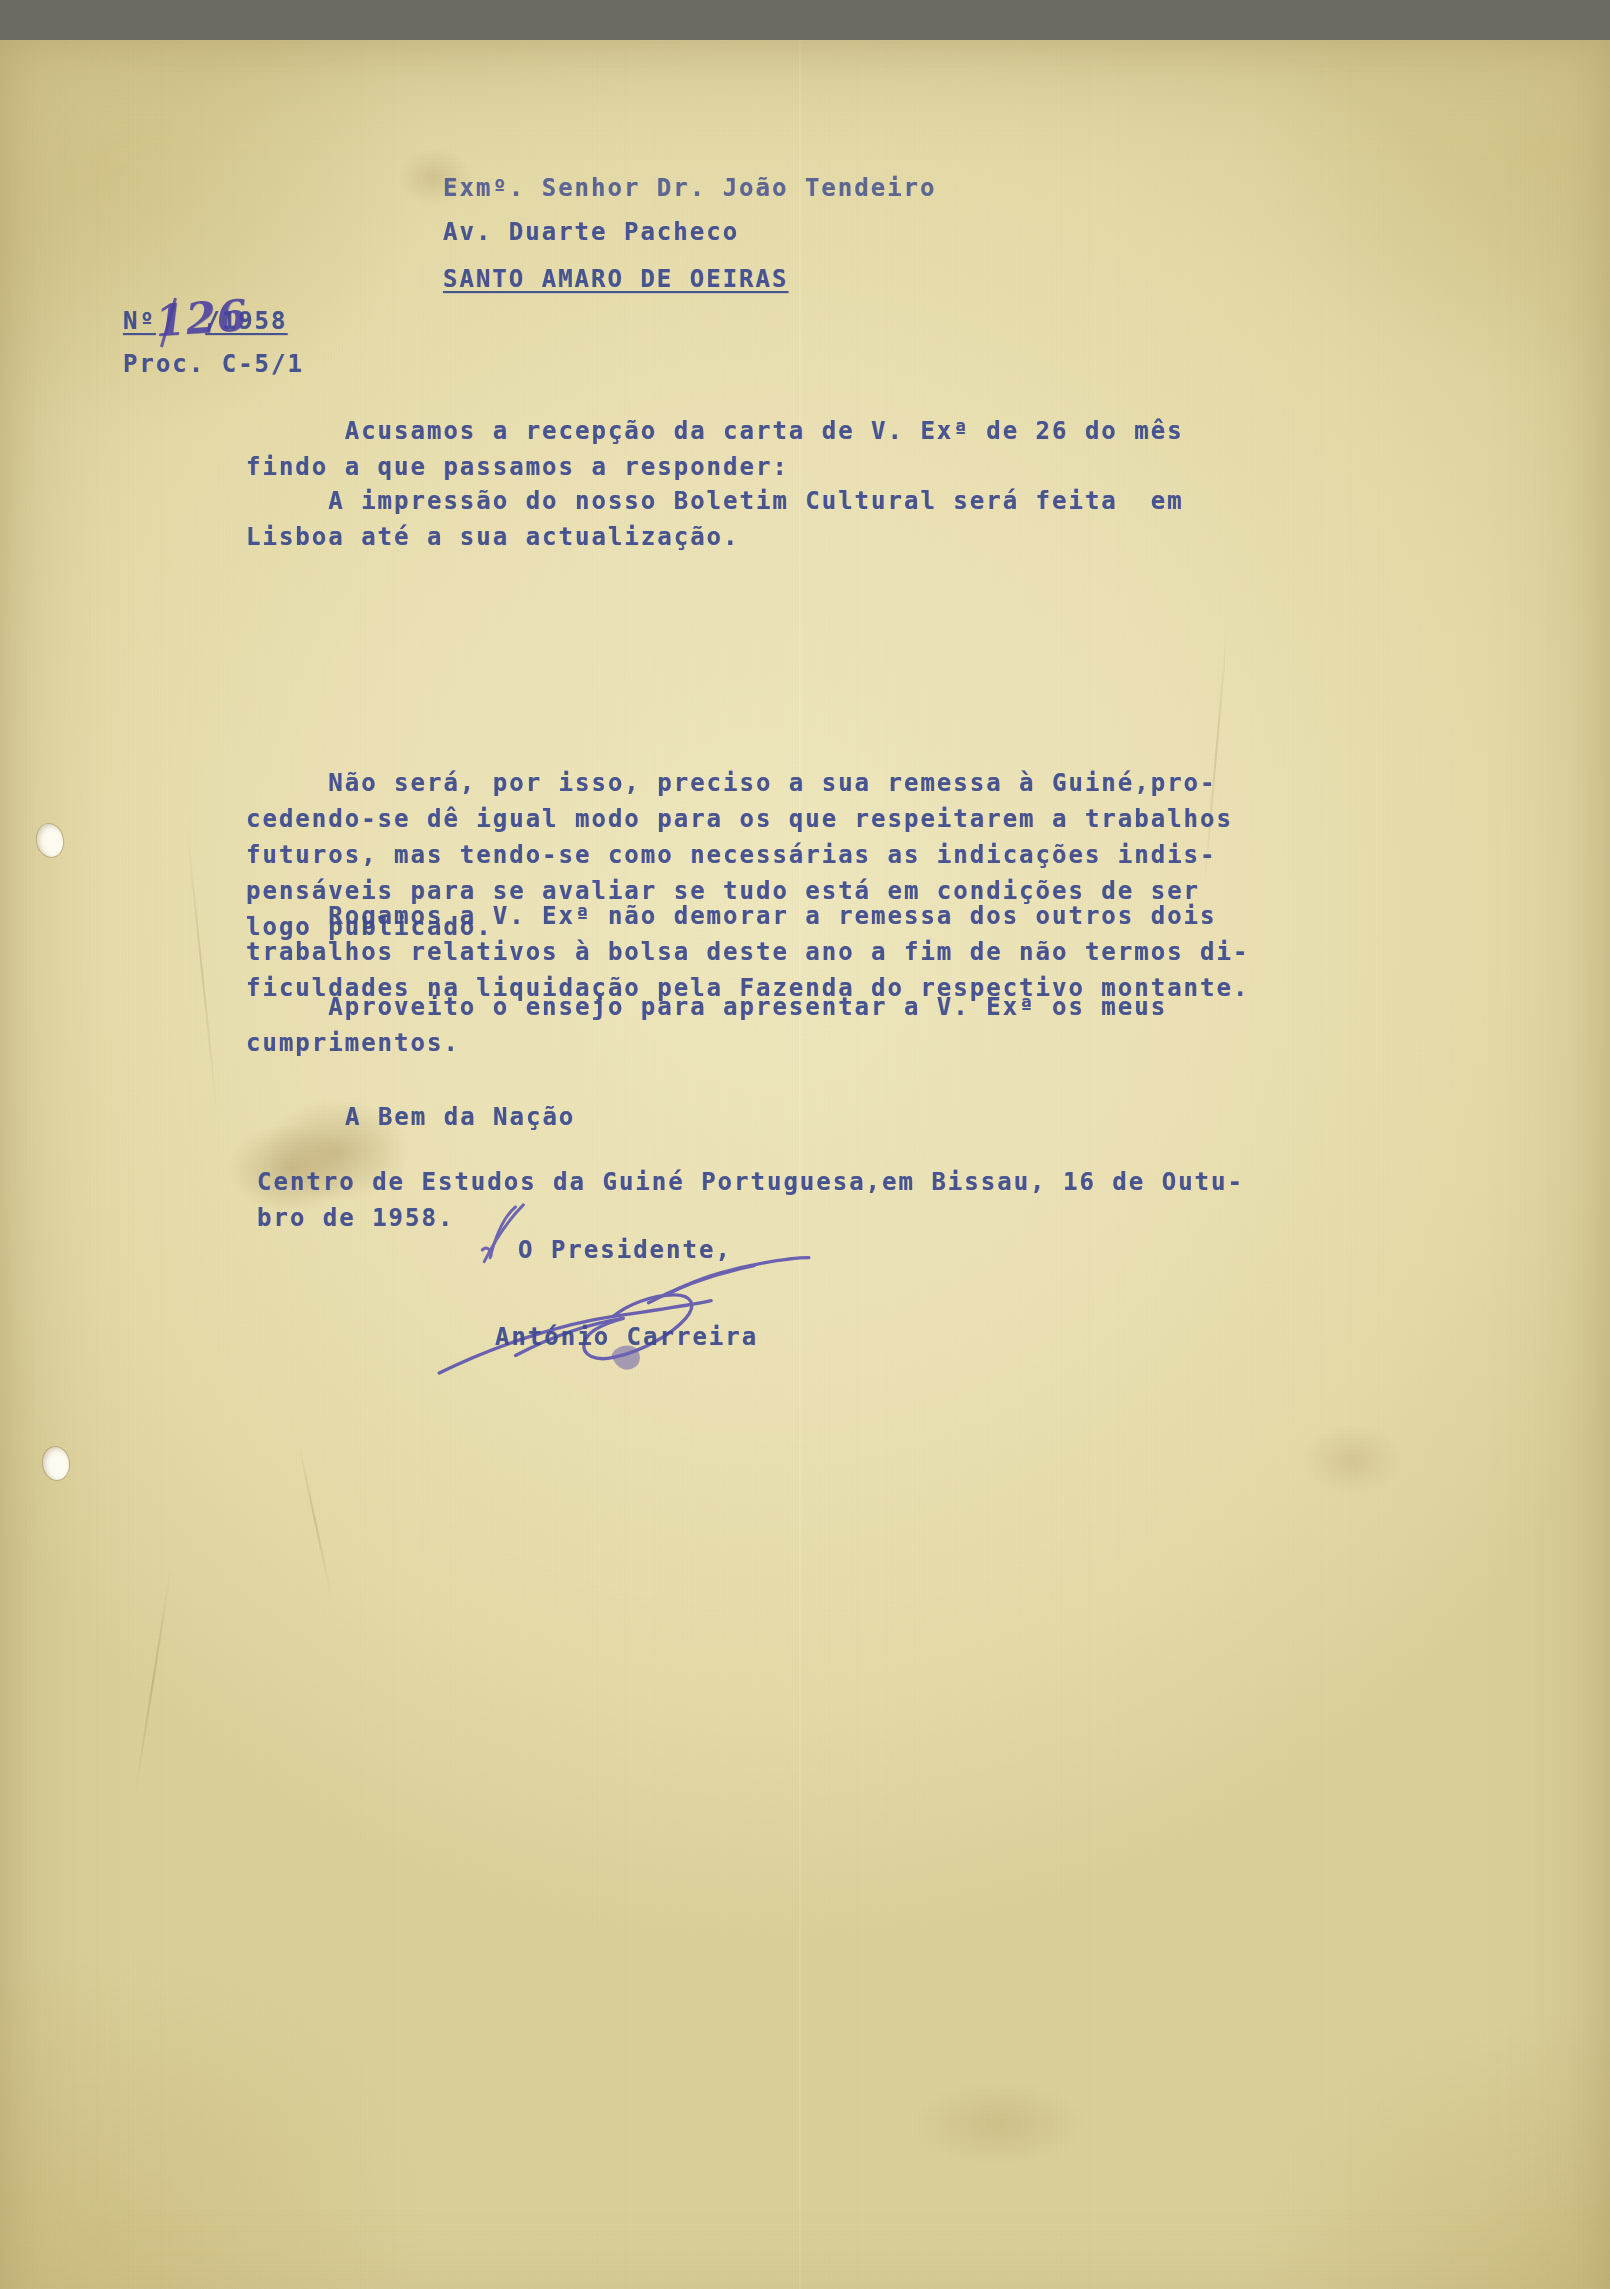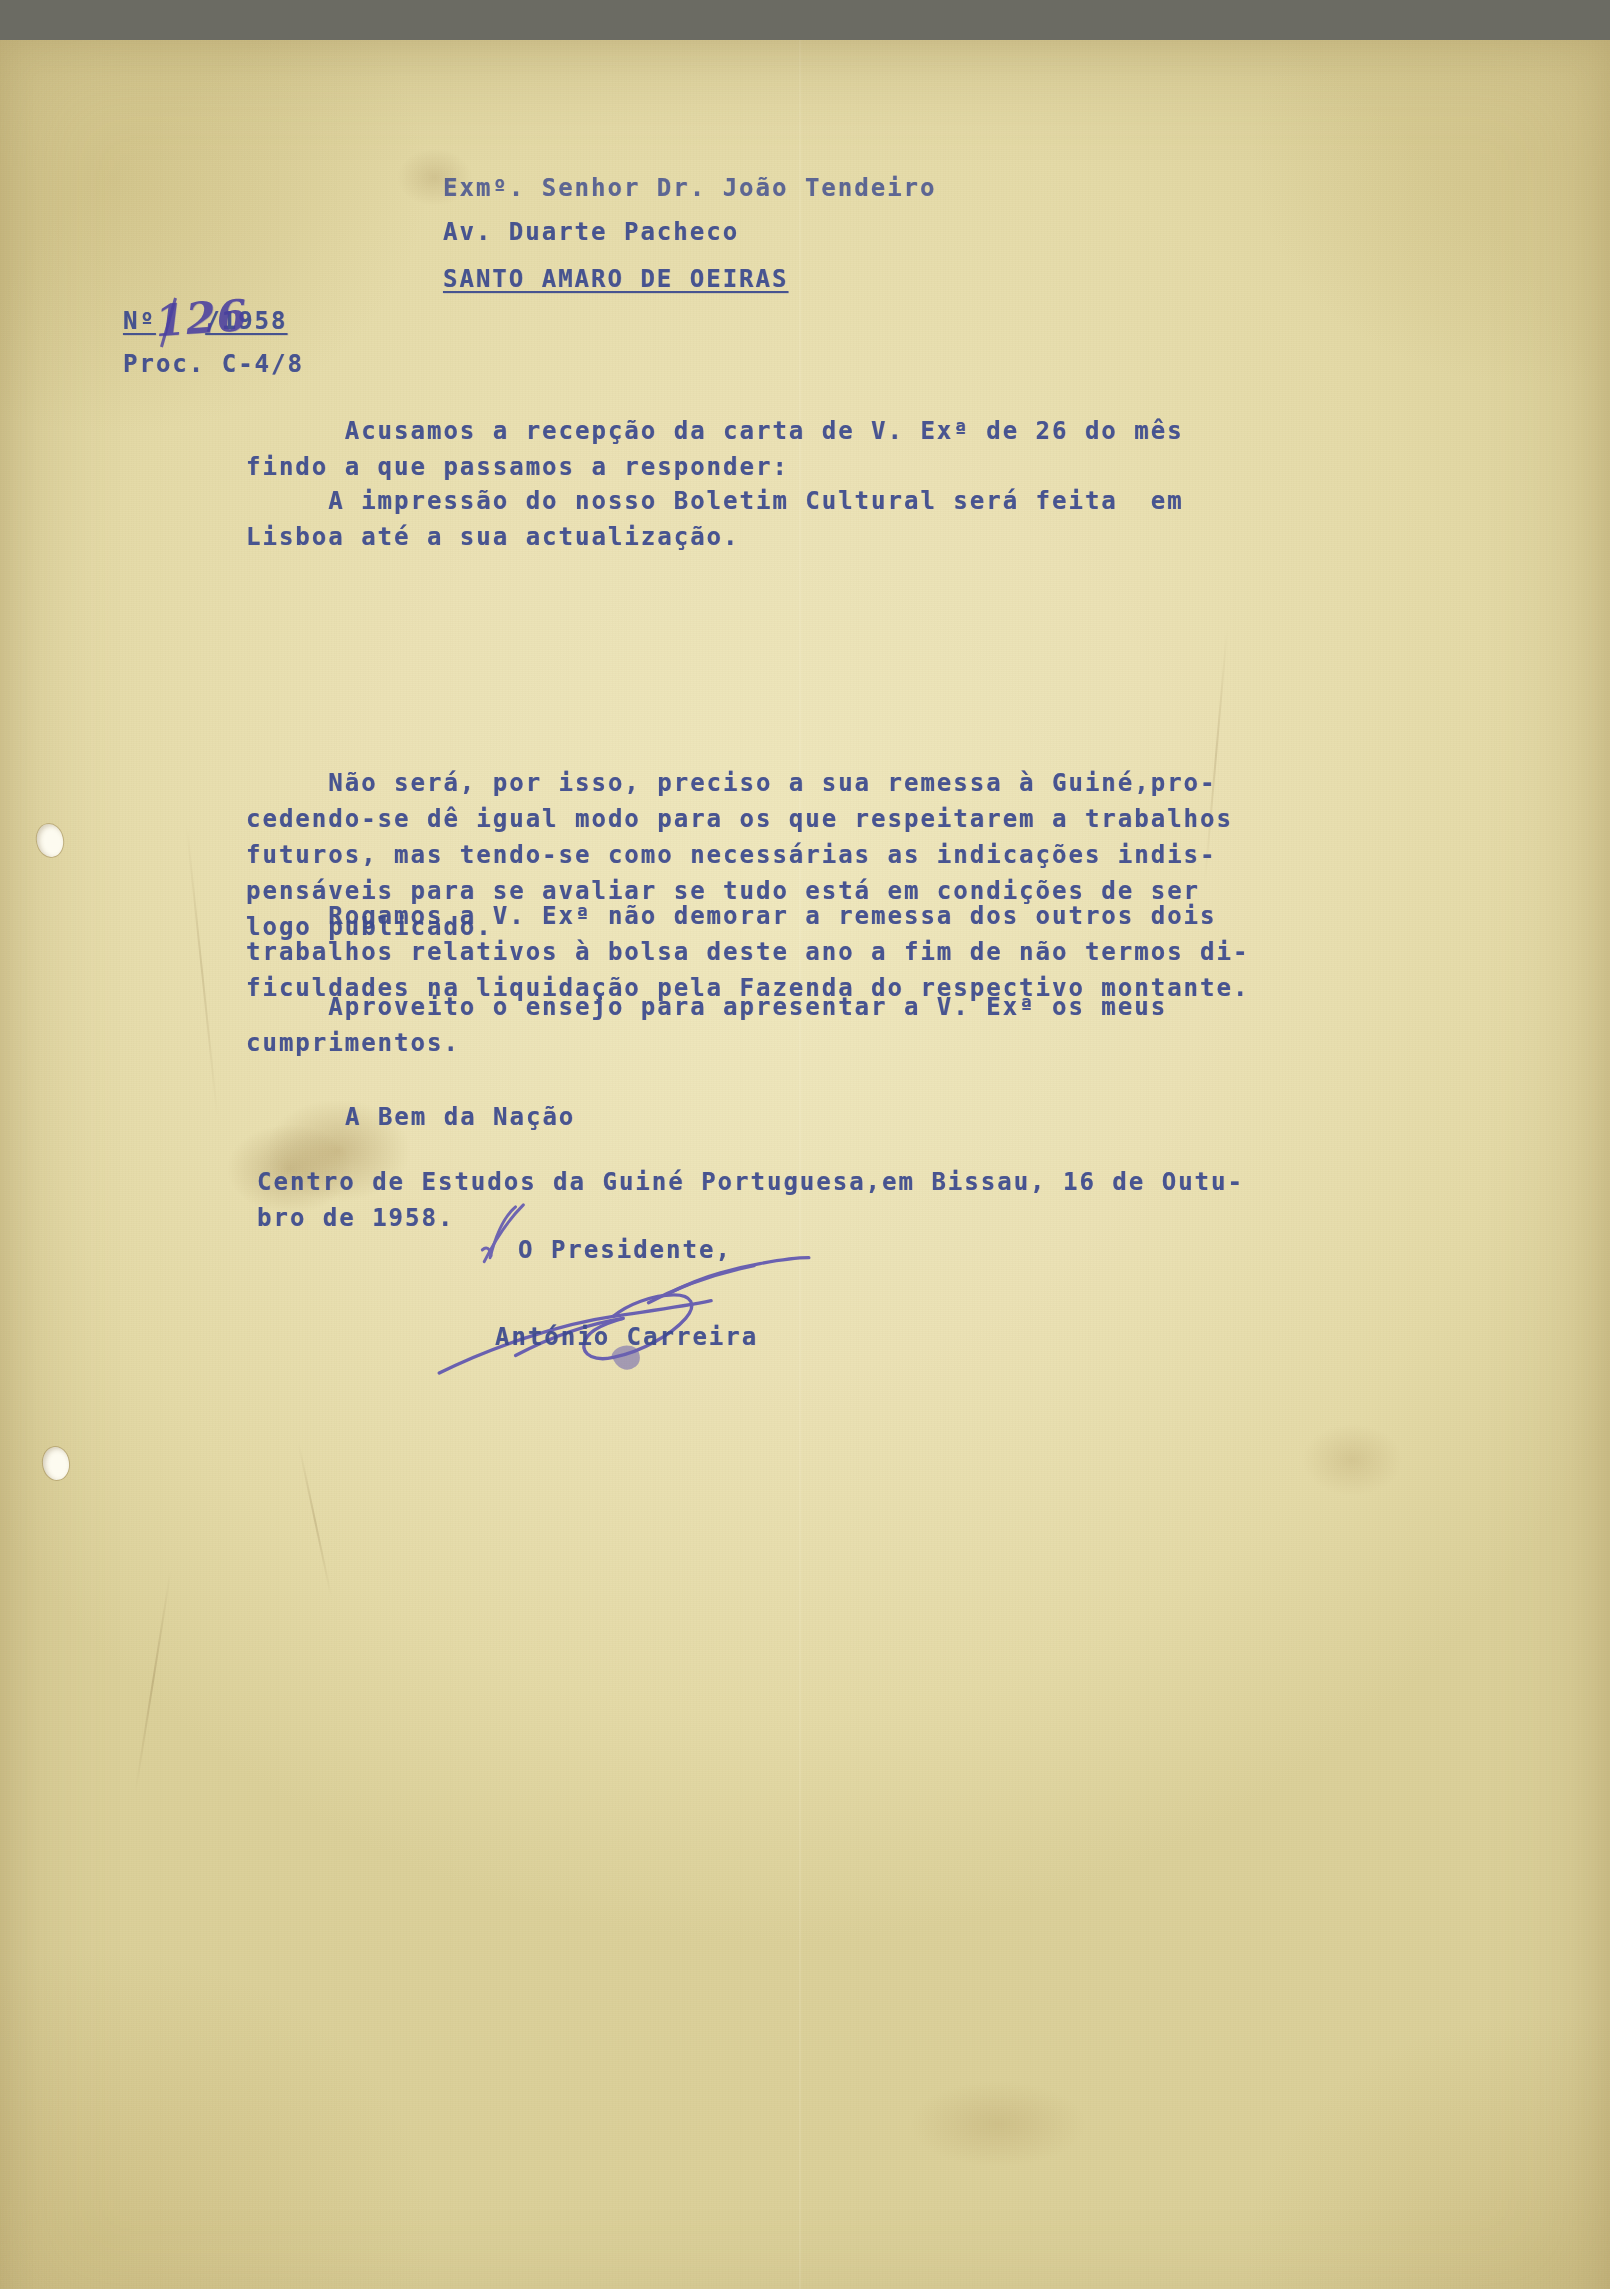--- a/index.html
+++ b/index.html
@@ -209,21 +209,21 @@
 
   <div class="typed addr-line addr-2">Av. Duarte Pacheco</div>
 
   <div class="typed addr-line addr-3 u">SANTO AMARO DE OEIRAS</div>
 
   <div class="typed ref-no u"><span>Nº</span><span style="opacity:0">000</span><span>/1958</span></div>
 
   <div class="hand hand-126">126</div>
   <div class="hand-slash-1"></div>
 
-  <div class="typed ref-proc">Proc. C-4/8</div>
+  <div class="typed ref-proc">Proc. C-5/1</div>
 
   <div class="typed body-par p1">      Acusamos a recepção da carta de V. Exª de 26 do mês
 findo a que passamos a responder:</div>
 
   <div class="typed body-par p2">     A impressão do nosso Boletim Cultural será feita  em
 Lisboa até a sua actualização.</div>
 
 
 
   <div class="typed body-par p5">     Não será, por isso, preciso a sua remessa à Guiné,pro-

